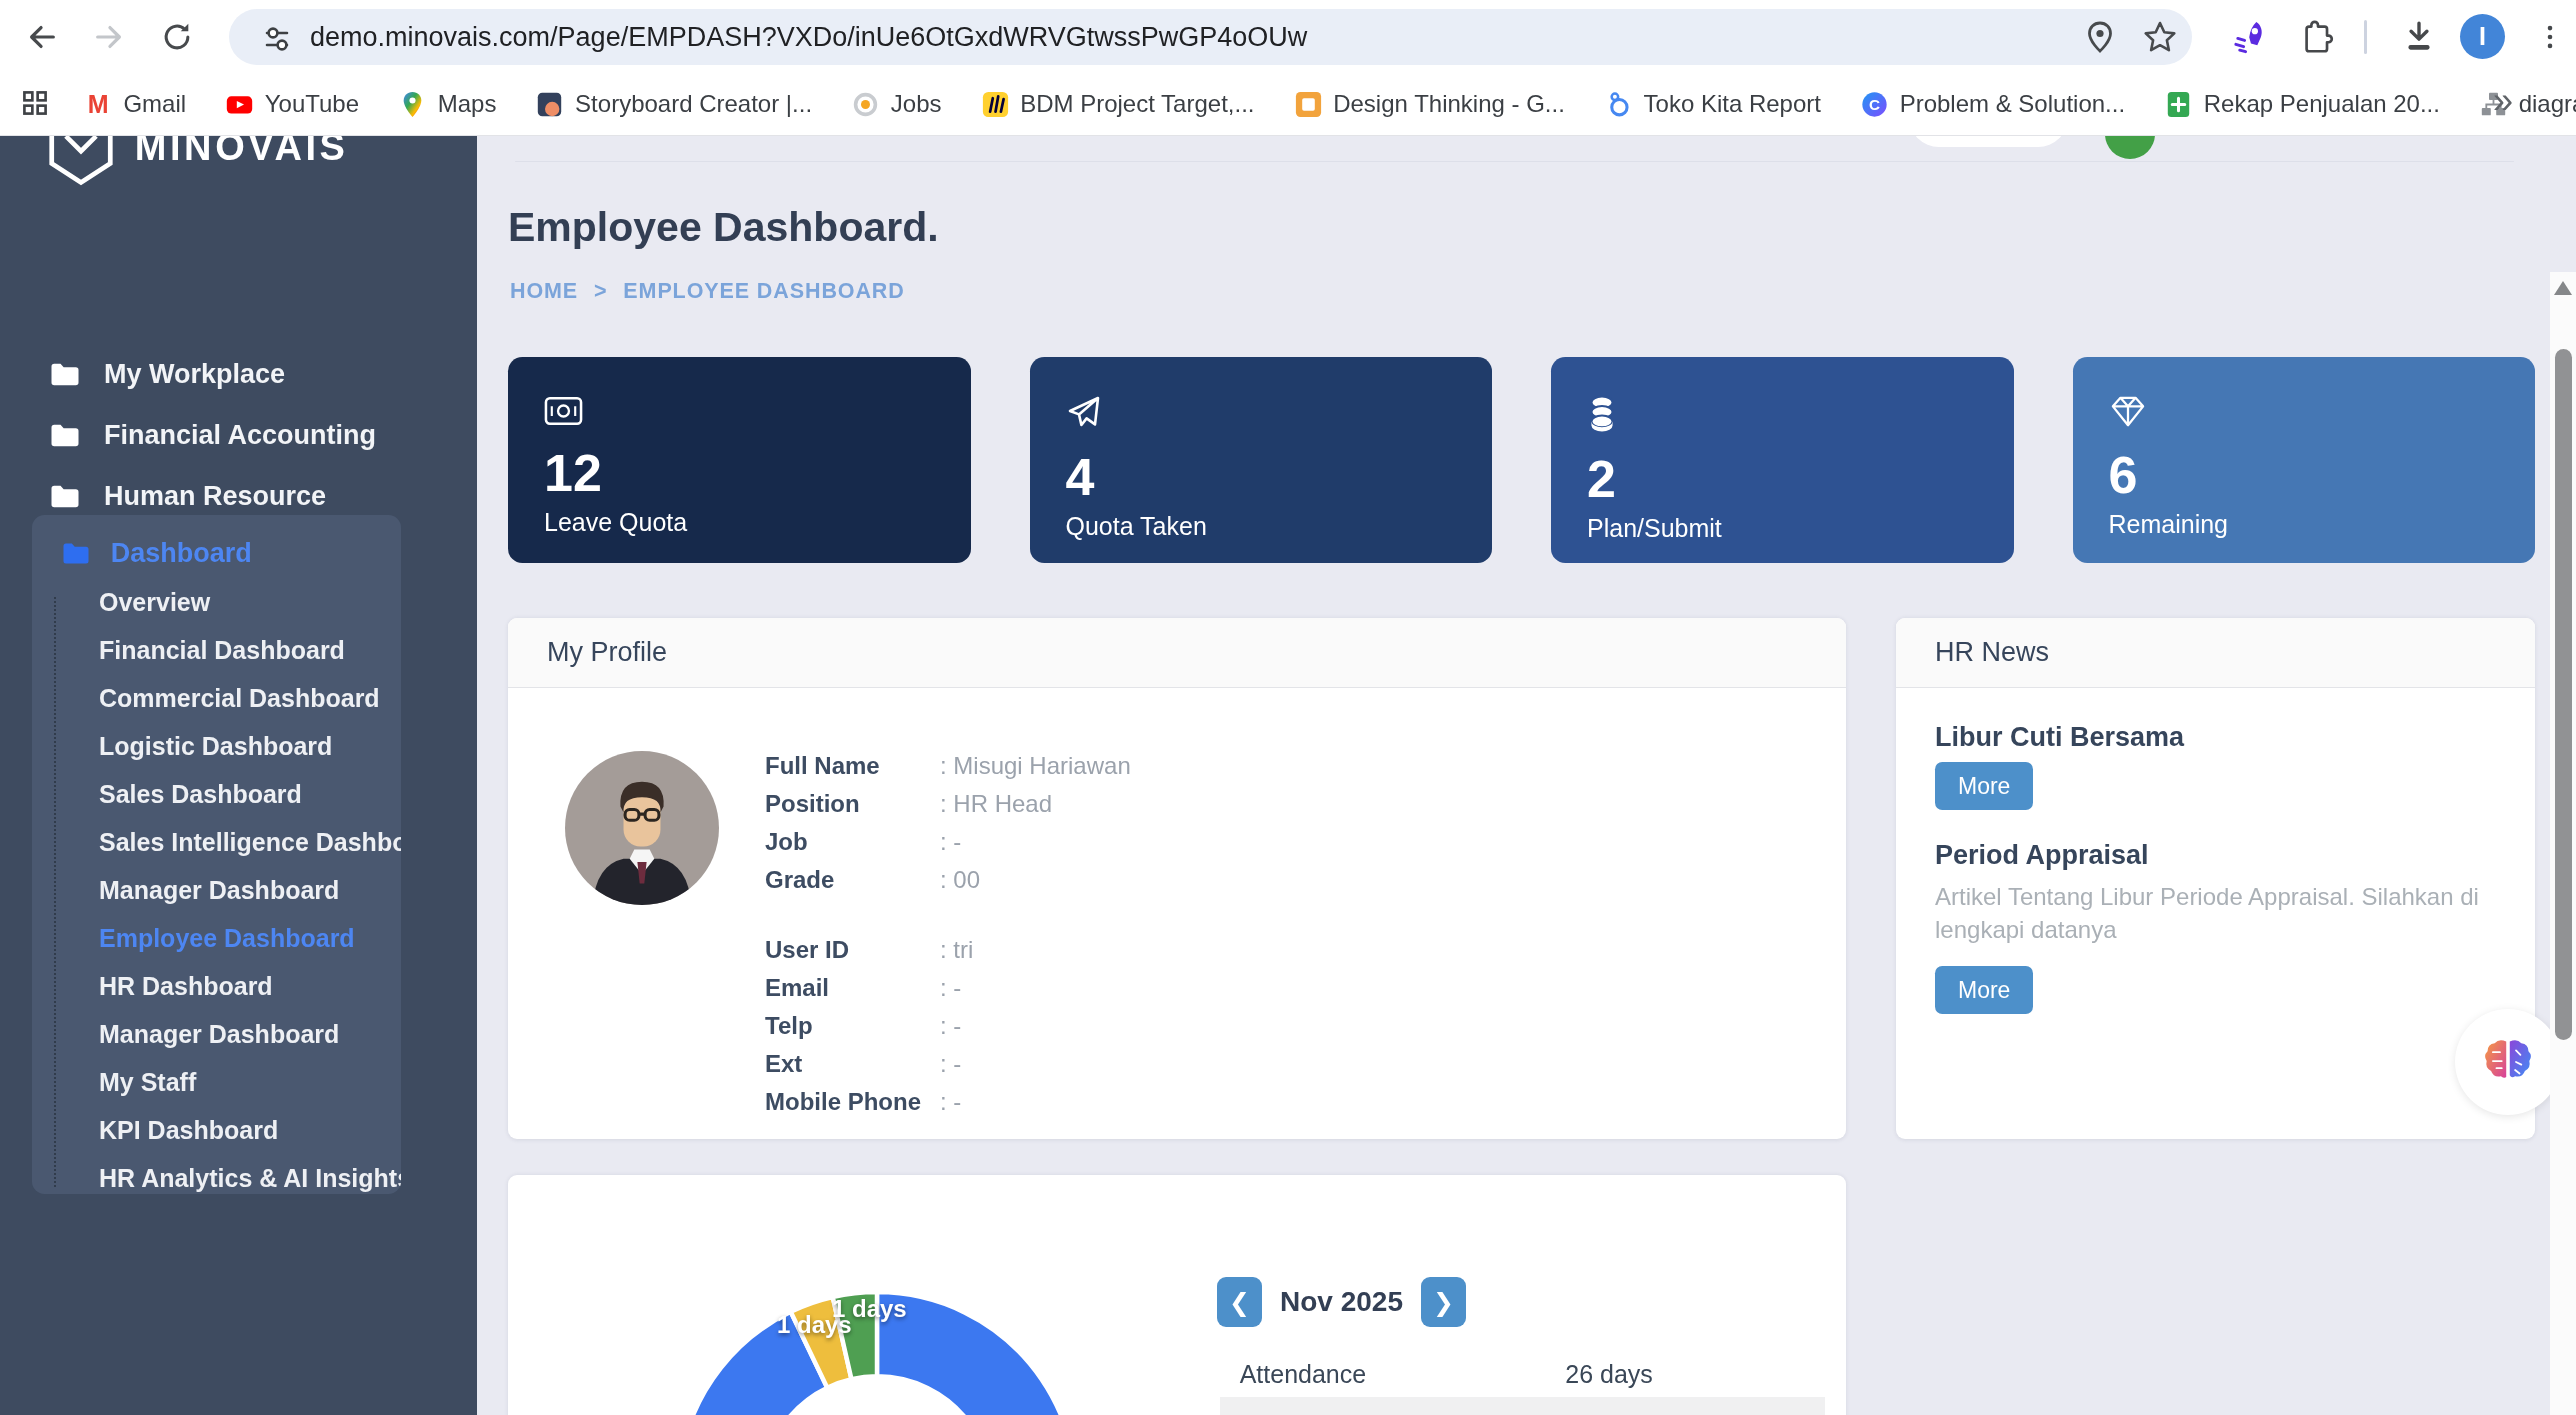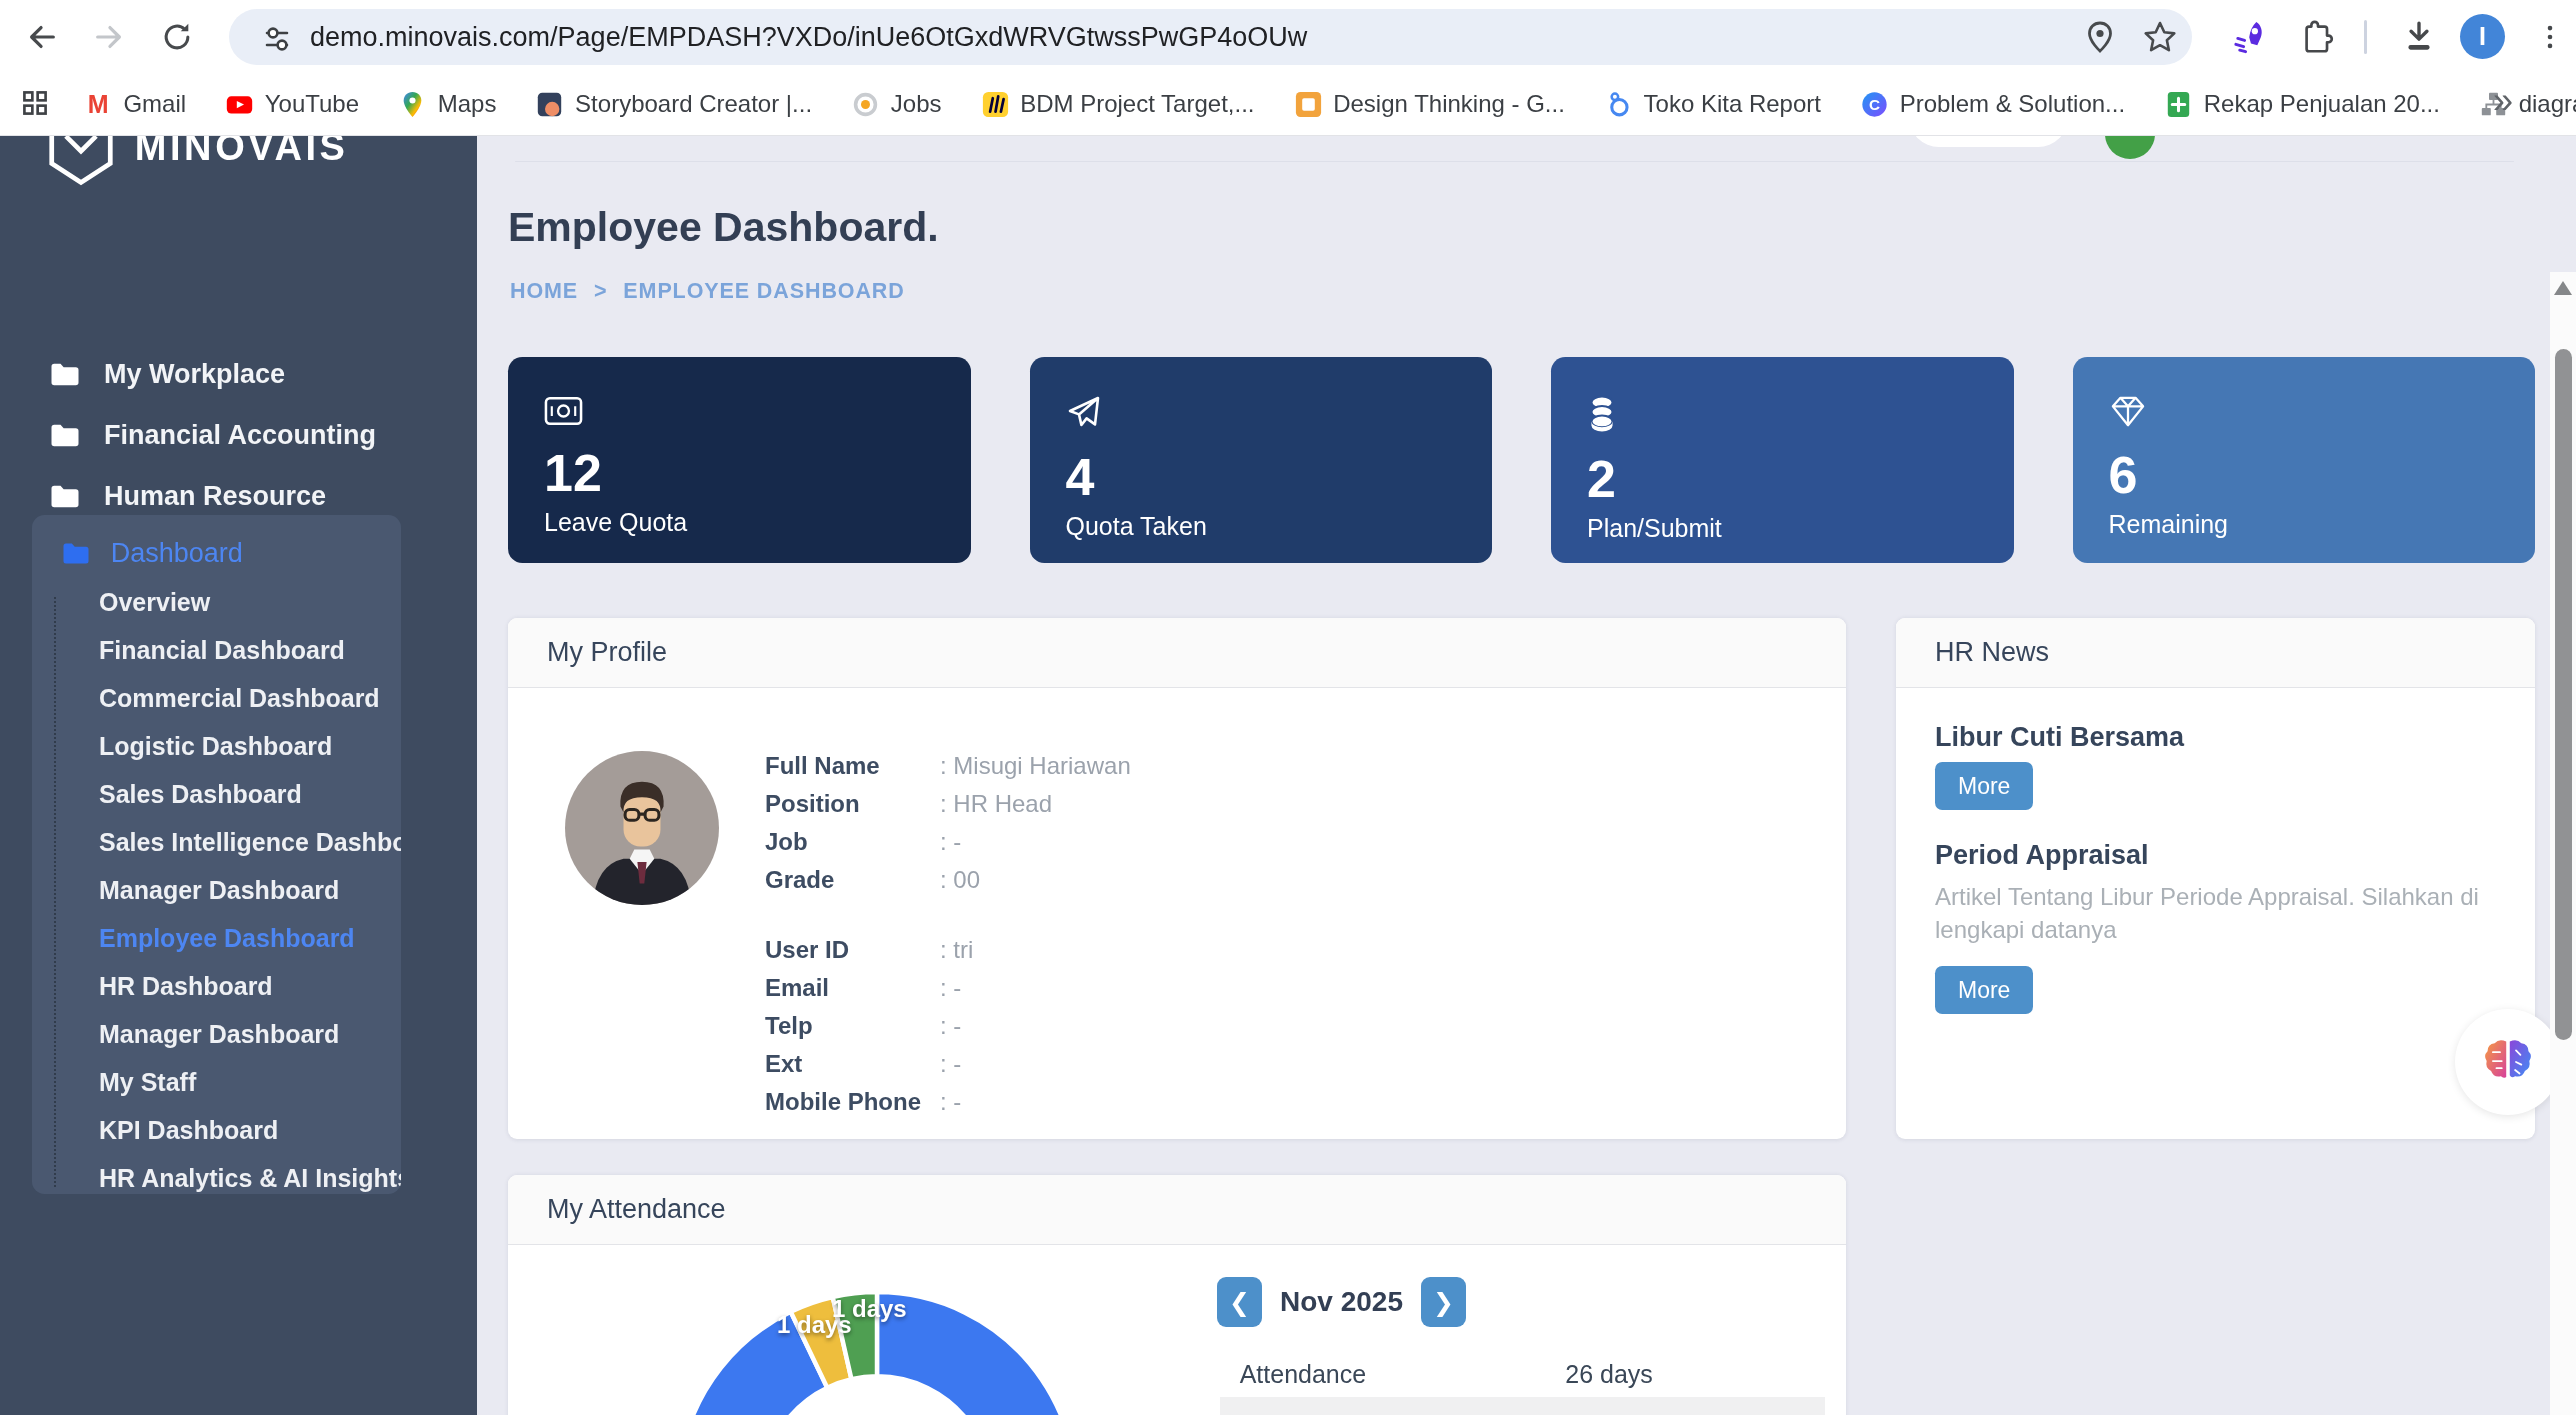--- a/index.html
+++ b/index.html
@@ -29,21 +29,21 @@
   .sidebar { position:absolute; left:0; top:0; width:477px; height:1279px; background:#3e4b60; overflow:hidden; }
   .logo-row { position:absolute; left:0; top:-30px; width:477px; height:82px; display:flex; align-items:center; }
   .logo-row svg { margin-left:47px; }
   .logo-text { margin-left:19.7px; color:#fff; font-size:38px; font-weight:bold; letter-spacing:3.6px; }
   .snav { position:absolute; left:0; top:208px; width:477px; }
   .snav-item { height:61px; display:flex; align-items:center; padding-left:49px; cursor:pointer; }
   .snav-item .lbl { margin-left:23px; color:#f2f4f7; font-size:27px; font-weight:600; }
   .snav-item.active .lbl { color:#4d86f2; }
   .subpanel { position:absolute; left:32px; top:379px; width:369px; height:679px; background:#4a5870; border-radius:12.5px; overflow:hidden; }
   .subpanel .dash-row { height:59px; display:flex; align-items:center; padding-left:29px; margin-top:9px; cursor:pointer; }
-  .subpanel .dash-row .lbl { margin-left:19.7px; color:#4d86f2; font-size:27px; font-weight:400;text-align:right; }
+  .subpanel .dash-row .lbl { margin-left:19.7px; color:#4d86f2; font-size:27px; font-weight:700;text-align:right; }
   .dotline { position:absolute; left:21.5px; top:82px; bottom:7.2px; width:0; border-left:2.7px dotted #313c4c; }
   .subitems { position:absolute; left:67px; top:63px; width:295px; }
   .subitem { height:48px; line-height:48px; font-size:25px; color:#eef0f4; font-weight:600; cursor:pointer; white-space:nowrap; }
   .subitem.active { color:#4d86f2; }
 
   
   .main { position:absolute; left:477px; top:0; width:2073px; height:1279px; background:#e9eaf2; overflow:hidden; }
   .search-remnant { position:absolute; left:1432px; top:-50px; width:159px; height:61px; background:#fff; border-radius:30px; }
   .status-dot { position:absolute; left:1628px; top:-27px; width:50px; height:50px; border-radius:50%; background:#43a047; }
   .topbar-line { position:absolute; left:38px; top:25px; width:1999px; height:0; border-top:1.8px solid #dddfe9; border-radius:1.8px; }
@@ -482,21 +482,20 @@
           </div>
           <div>
             <div class="news-title">Period Appraisal</div>
             <div class="news-desc">Artikel Tentang Libur Periode Appraisal. Silahkan di lengkapi datanya</div>
             <button class="more-btn">More</button>
           </div>
         </div>
       </div>
 
       <div class="card att-card">
-        <div class="card-header">My Attendance</div>
         <svg class="att-donut" viewBox="-250 -250 500 500">
           <g stroke="#fff" stroke-width="5" stroke-linejoin="round">
             <path d="M 0 -222 A 222 222 0 1 1 -96.3 -200 L -55.5 -115.3 A 128 128 0 1 0 0 -128 Z" fill="#3c78f0"></path>
             <path d="M -96.3 -200 A 222 222 0 0 1 -49.4 -216.4 L -28.5 -124.8 A 128 128 0 0 0 -55.5 -115.3 Z" fill="#eebe3d"></path>
             <path d="M -49.4 -216.4 A 222 222 0 0 1 0 -222 L 0 -128 A 128 128 0 0 0 -28.5 -124.8 Z" fill="#4f9f52"></path>
           </g>
         </svg>
         <div class="donut-label" style="left:269px; top:136px;">1 days</div>
         <div class="donut-label" style="left:324px; top:120px;">1 days</div>
 

